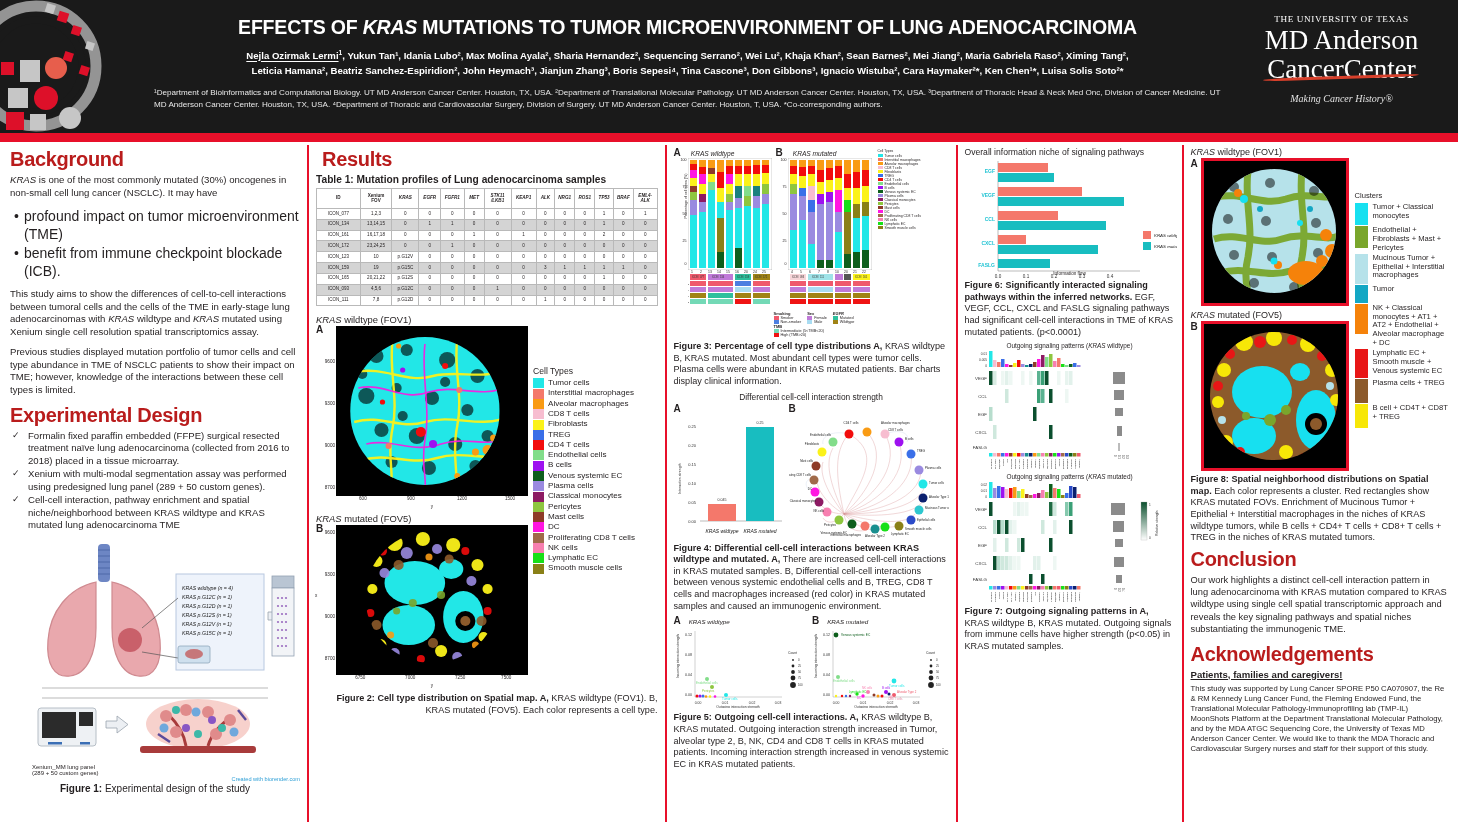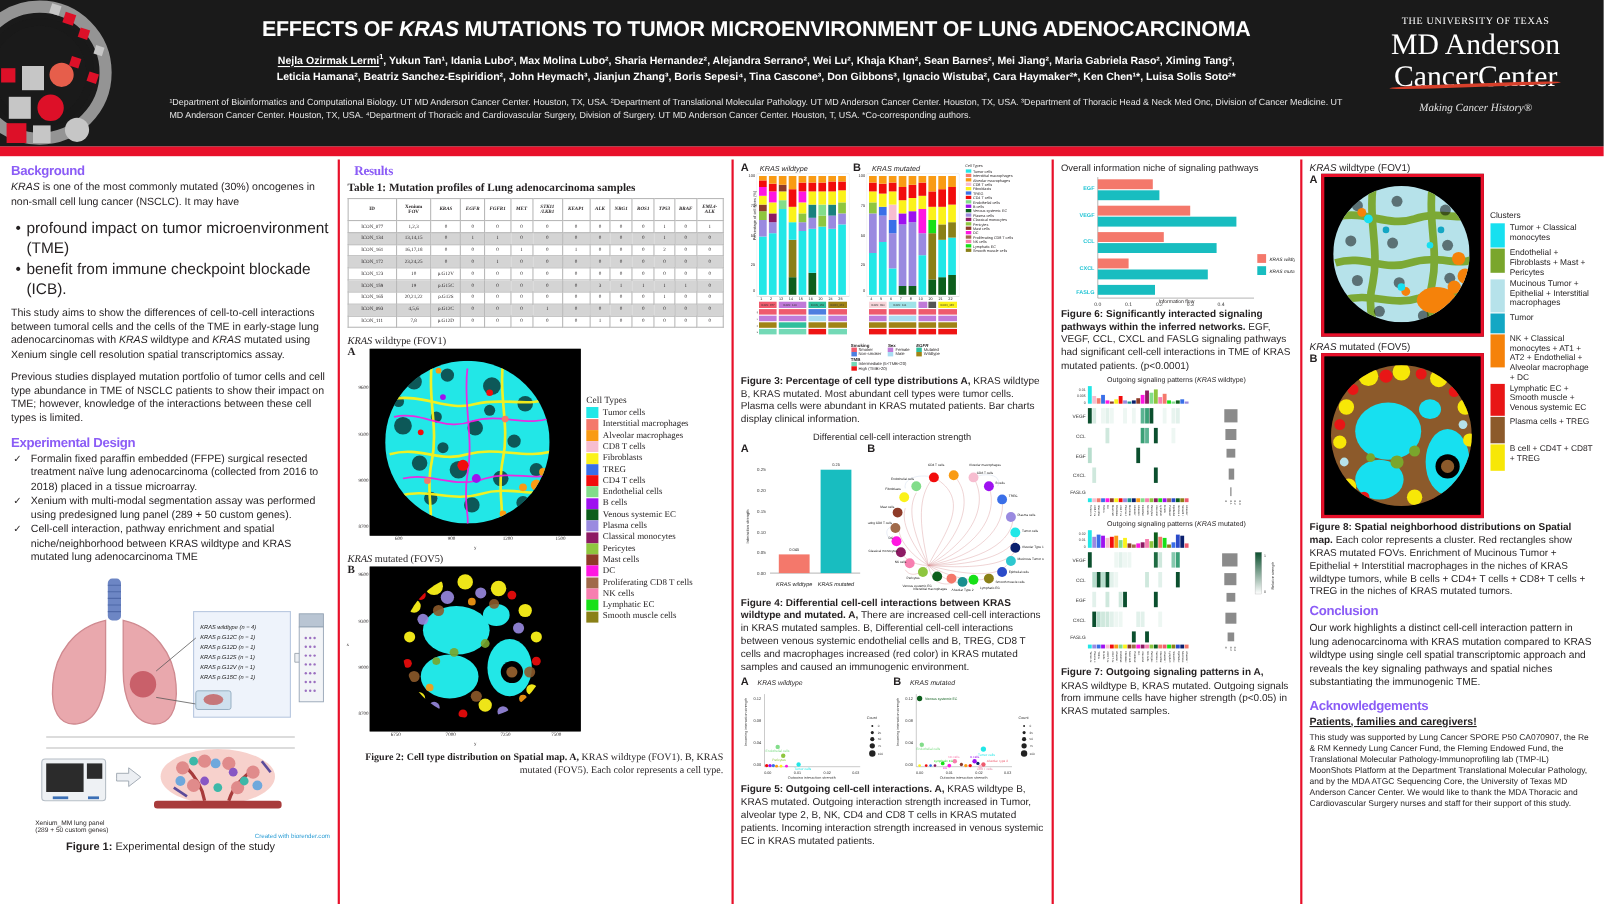--- a/index.html
+++ b/index.html
@@ -46,27 +46,27 @@
 
   .redbar { height:9px; background:#e8102a; }
 
   
   .content {
     position:relative; display:flex; height: 680px; padding: 3px 3px 0 3px; gap:0;
   }
   .col { position:relative; padding: 2px 7px 0 7px; }
   .col + .col { border-left: 2px solid #e8102a; }
   .c1 { width: 305px; }
-  .c2 { width: 386px; font-family: Liberation Serif, serif; }
+  .c2 { width: 386px; }
   .c3 { width: 292px; }
   .c4 { width: 226px; }
   .c5 { width: 295px; }
 
   h2.section {
-    font-size: 12px; font-weight:bold; color:#8b5cf6; margin: 1px 0 3px 0; letter-spacing:-0.3px;
+    font-size: 20px; font-weight:bold; color:#b91c1c; margin: 1px 0 3px 0; letter-spacing:-0.3px;
   }
   p.body { font-size:9.6px; line-height:1.33; margin-bottom: 7px; }
   .it { font-style: italic; }
   ul.bullets { list-style:none; margin: 0 0 7px 0; }
   ul.bullets li { font-size:14px; line-height:1.33; padding-left:14px; position:relative; }
   ul.bullets li:before { content:"•"; position:absolute; left:4px; }
   ul.checks { list-style:none; margin:1px 0 4px 0; }
   ul.checks li { font-size:9.6px; line-height:1.3; padding-left:18px; position:relative; margin-bottom:1px;}
   ul.checks li:before { content:"\2713"; position:absolute; left:2px; font-size:9px; }
 
@@ -133,21 +133,21 @@
           <rect x="1" y="62" width="13" height="13" fill="#e8102a"></rect>
         </g>
       </svg>
     </div>
 
     <div class="header-center">
       <div class="poster-title">
         <span>EFFECTS OF </span><span class="it">KRAS</span><span> MUTATIONS TO TUMOR MICROENVIRONMENT OF LUNG ADENOCARCINOMA</span>
       </div>
       <div class="authors">
-        <u>Nejla Ozirmak Lermi</u><sup>1</sup><span>, Yukun Tan¹, Idania Lubo², Max Molina Lubo², Sharia Hernandez², Alejandra Serrano², Wei Lu², Khaja Khan², Sean Barnes², Mei Jiang², Maria Gabriela Raso², Ximing Tang²,</span>
+        <u>Nejla Ozirmak Lermi</u><sup>1</sup><span>, Yukun Tan¹, Idania Lubo², Max Molina Ayala², Sharia Hernandez², Sequencing Serrano², Wei Lu², Khaja Khan², Sean Barnes², Mei Jiang², Maria Gabriela Raso², Ximing Tang²,</span>
         <br>
         <span>Leticia Hamana², Beatriz Sanchez-Espiridion², John Heymach³, Jianjun Zhang³, Boris Sepesi⁴, Tina Cascone³, Don Gibbons³, Ignacio Wistuba², Cara Haymaker²*, Ken Chen¹*, Luisa Solis Soto²*</span>
       </div>
       <div class="affil">¹Department of Bioinformatics and Computational Biology. UT MD Anderson Cancer Center. Houston, TX, USA. ²Department of Translational Molecular Pathology. UT MD Anderson Cancer Center. Houston, TX, USA. ³Department of Thoracic Head &amp; Neck Med Onc, Division of Cancer Medicine. UT MD Anderson Cancer Center. Houston, TX, USA. ⁴Department of Thoracic and Cardiovascular Surgery, Division of Surgery. UT MD Anderson Cancer Center. Houston, T, USA. *Co-corresponding authors.</div>
     </div>
 
     <div class="header-logo">
       <div class="md-top">THE UNIVERSITY OF TEXAS</div>
       <div class="md-main">MD Anderson</div>
       <div class="md-main md-cancer-wrap">

